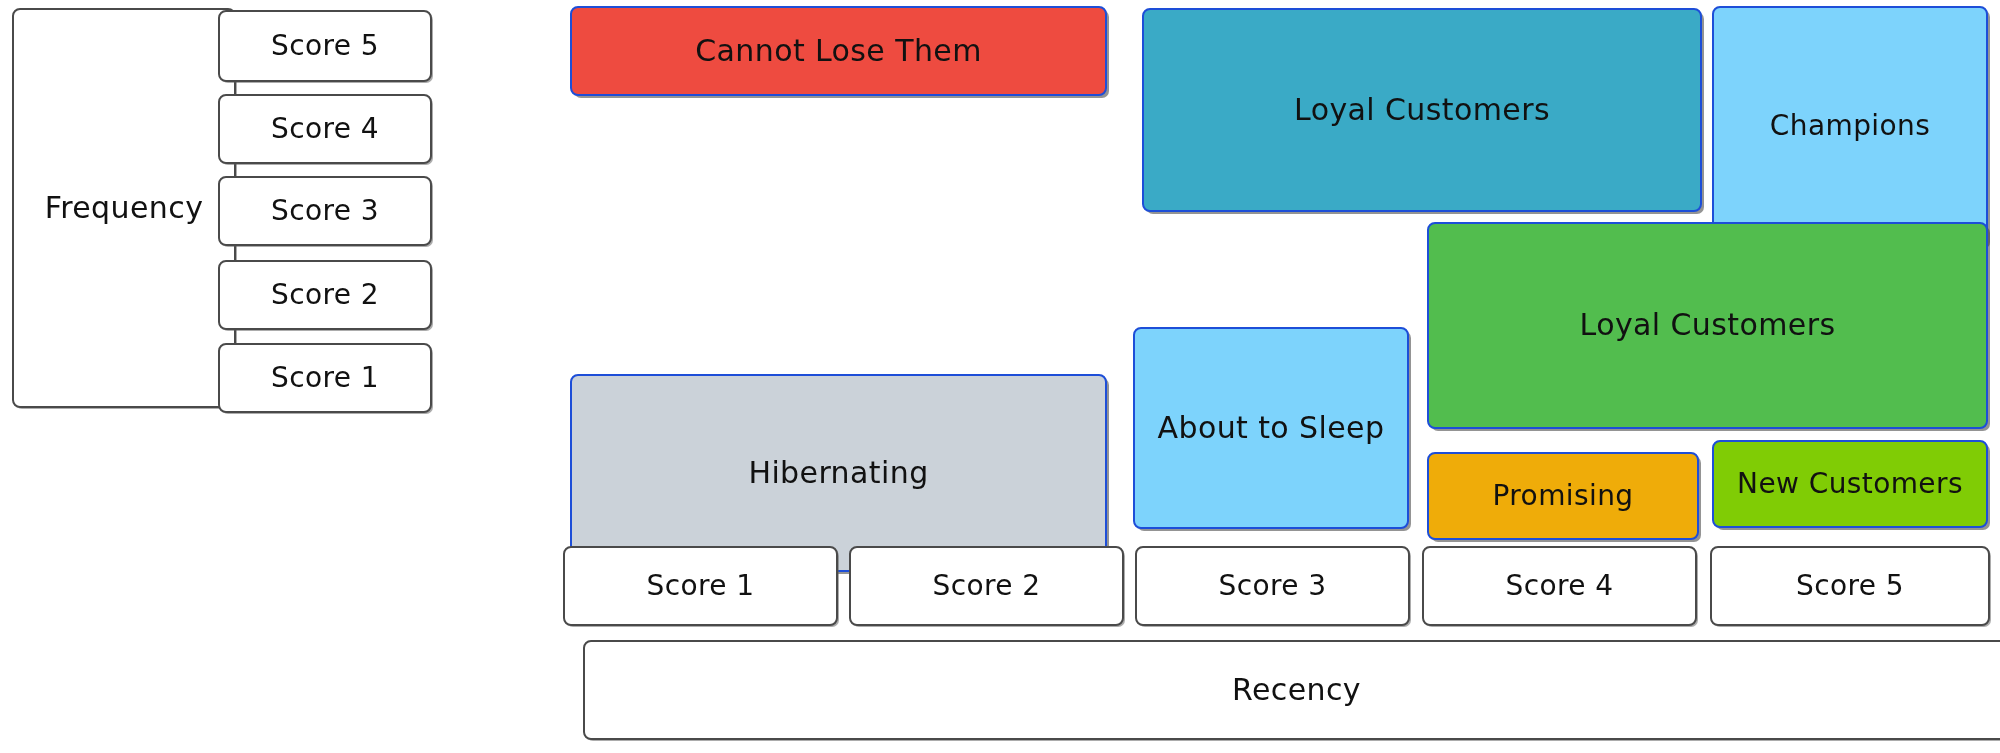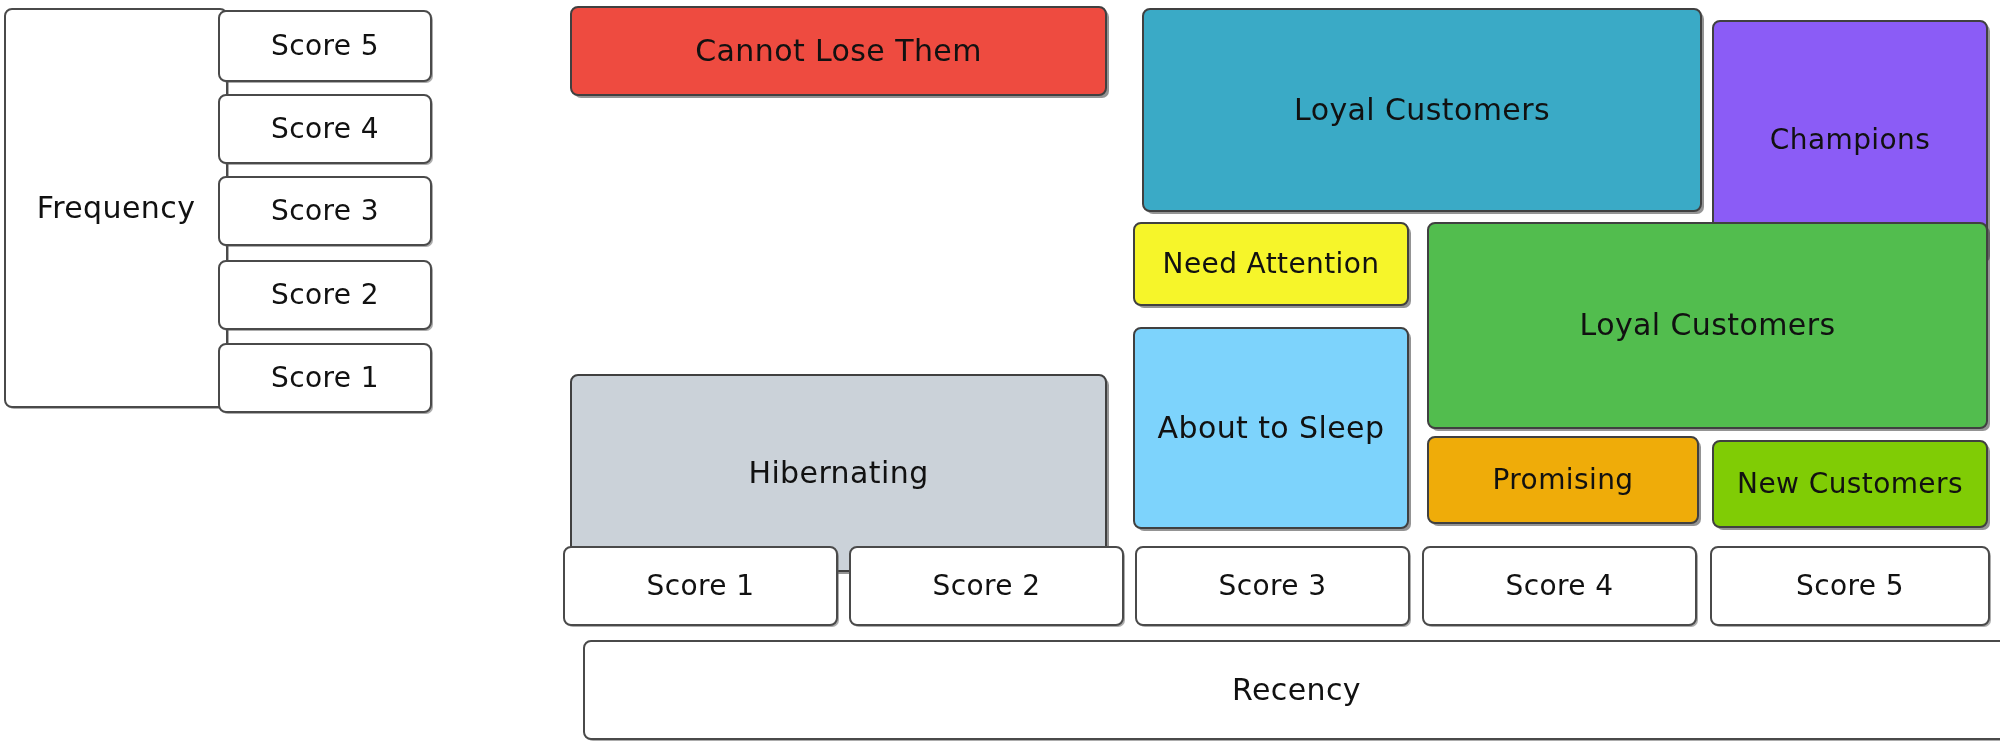--- a/index.html
+++ b/index.html
@@ -37,35 +37,35 @@
     padding: 0 10px;
     user-select: none;
   }
   
   .plain {
     background: #ffffff;
     border: 2px solid #4a4a4a;
     box-shadow: 2px 2px 0 -1px rgba(90,90,90,0.5);
   }
   .seg {
-    border: 2px solid #404040;
+    border: 2px solid #1d4ed8;
   }
   .lbl {
     display: block;
     white-space: nowrap;
   }
   .size-lg  { font-size: 30px; }
   .size-md  { font-size: 28px; }
 </style>
 </head>
 <body>
 
 <div id="canvas">
 
-  <div class="box plain size-lg" style="left:4px; top:8px; width:224px; height:400px;">
+  <div class="box plain size-lg" style="left:12px; top:8px; width:224px; height:400px;">
     <span class="lbl">Frequency</span>
   </div>
 
   <div class="box plain size-md" style="left:218px; top:10px; width:214px; height:72px;">
     <span class="lbl">Score 5</span>
   </div>
   <div class="box plain size-md" style="left:218px; top:94px; width:214px; height:70px;">
     <span class="lbl">Score 4</span>
   </div>
   <div class="box plain size-md" style="left:218px; top:176px; width:214px; height:70px;">
@@ -84,37 +84,34 @@
 
 
   <div class="box seg size-lg" style="left:570px; top:330px; width:537px; height:198px; background:#cbd2d9;margin-top:44px;">
     <span class="lbl">Hibernating</span>
   </div>
 
   <div class="box seg size-lg" style="left:1142px; top:8px; width:560px; height:204px; background:#3aaac6;">
     <span class="lbl">Loyal Customers</span>
   </div>
 
-  <div class="box seg size-md" style="left:1133px; top:222px; width:276px; height:84px; background:#f6f52a;">
-    <span class="lbl">Need Attention</span>
-  </div>
 
   <div class="box seg size-lg" style="left:1133px; top:327px; width:276px; height:202px; background:#7dd3fc;">
     <span class="lbl">About to Sleep</span>
   </div>
 
-  <div class="box seg size-md" style="left:1712px; top:20px; width:276px; height:241px; background:#8b5cf6;">
+  <div class="box seg size-md" style="left:1712px; top:6px; width:276px; height:241px; background:#7dd3fc;">
     <span class="lbl">Champions</span>
   </div>
 
   <div class="box seg size-lg" style="left:1427px; top:222px; width:561px; height:207px; background:#52bd4e;">
     <span class="lbl">Loyal Customers</span>
   </div>
 
-  <div class="box seg size-md" style="left:1427px; top:436px; width:272px; height:88px; background:#efac09;">
+  <div class="box seg size-md" style="left:1427px; top:452px; width:272px; height:88px; background:#efac09;">
     <span class="lbl">Promising</span>
   </div>
 
   <div class="box seg size-md" style="left:1712px; top:440px; width:276px; height:88px; background:#80cc05;">
     <span class="lbl">New Customers</span>
   </div>
 
   <div class="box plain size-md" style="left:563px; top:546px; width:275px; height:80px;">
     <span class="lbl">Score 1</span>
   </div>

